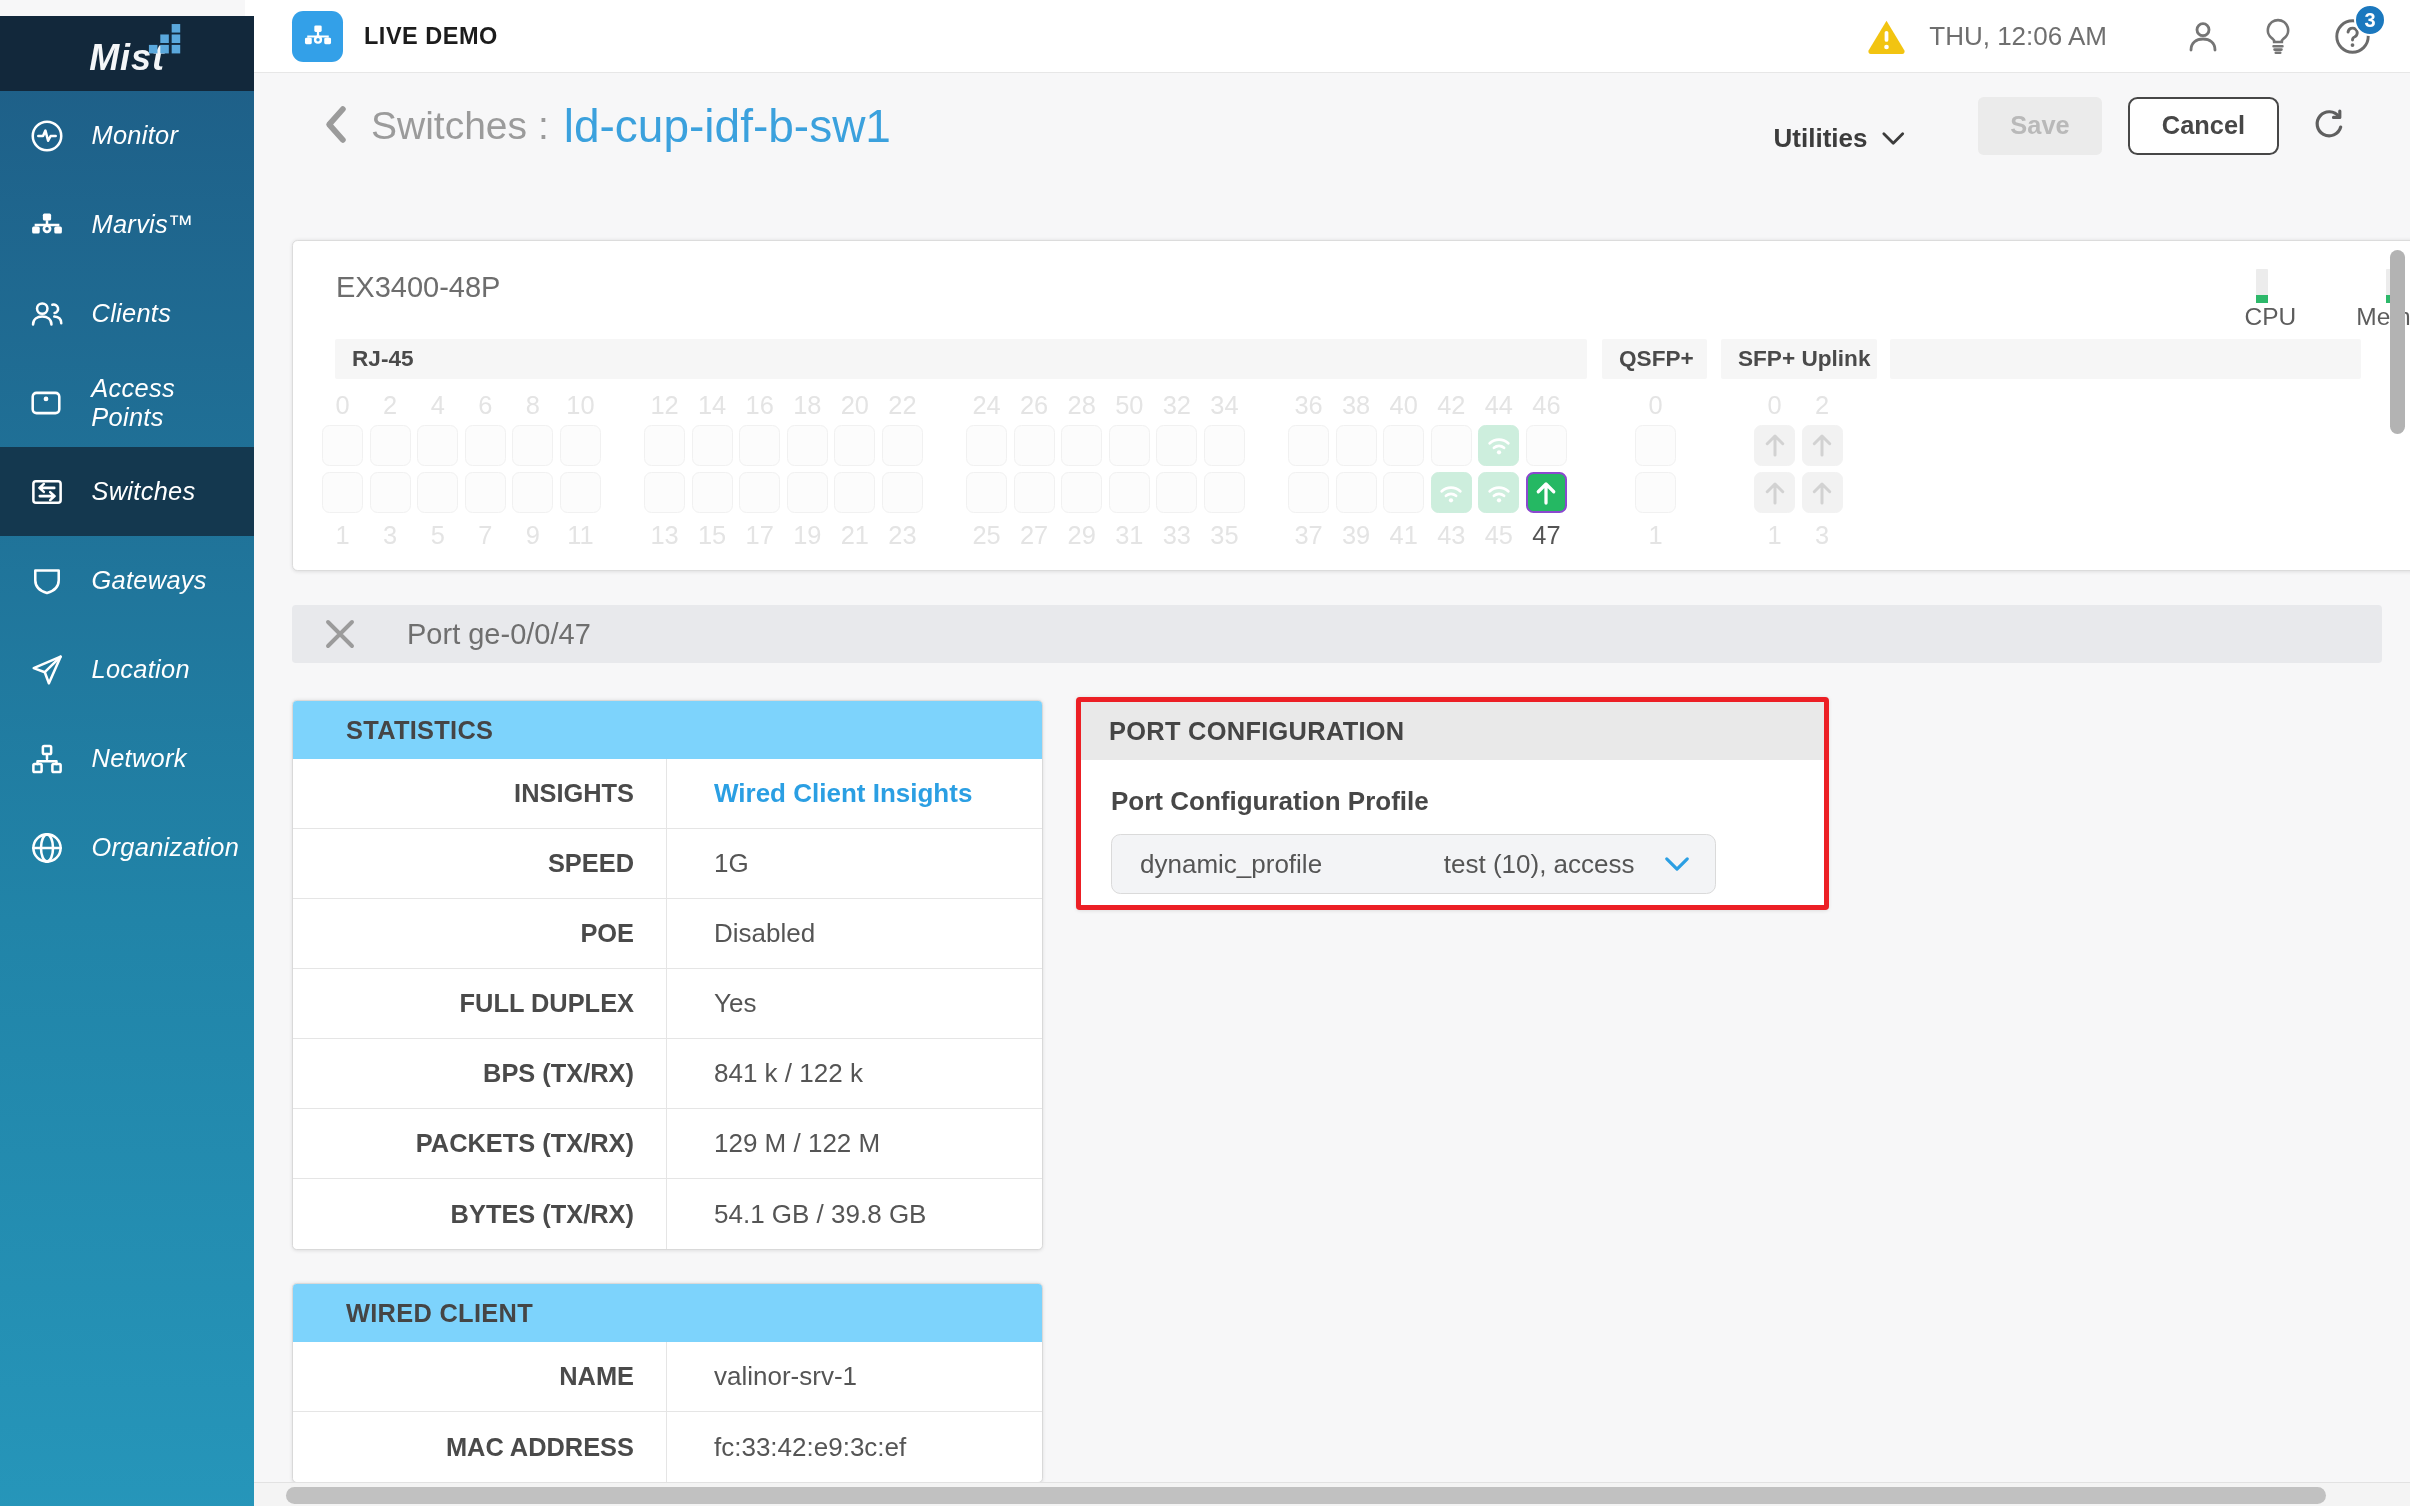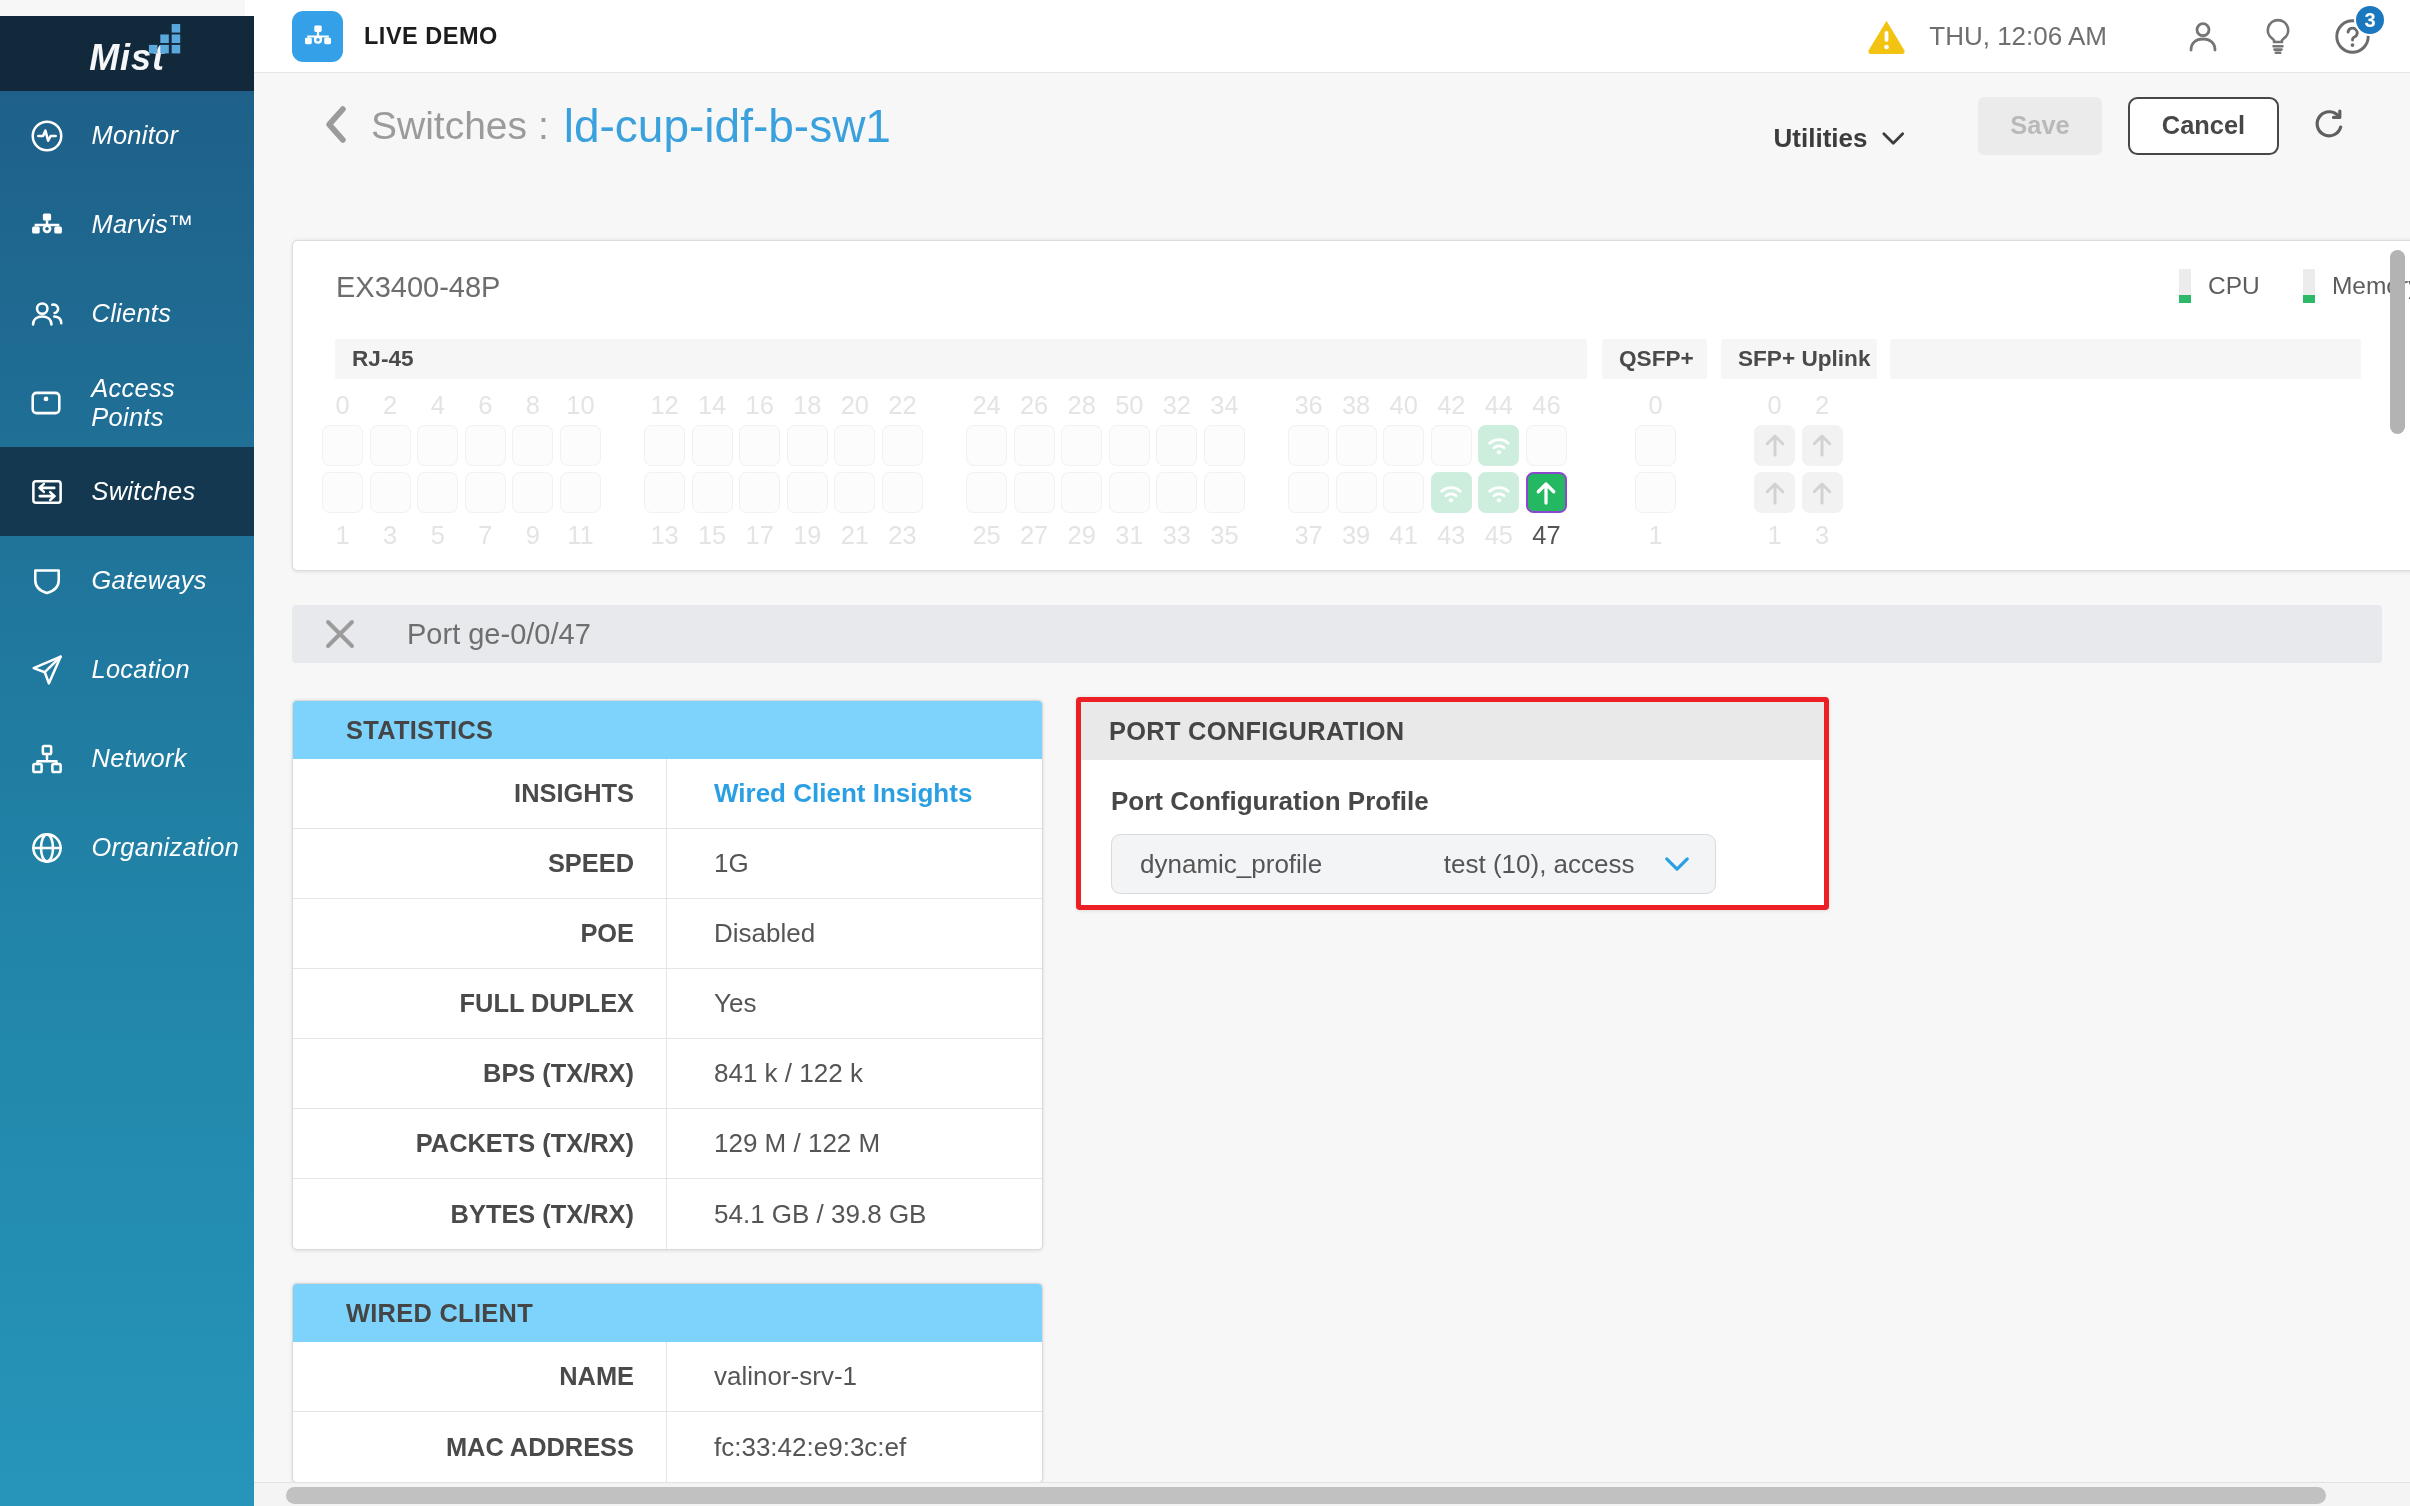--- a/index.html
+++ b/index.html
@@ -49,21 +49,21 @@
   .btn-cancel { width:151px; height:58px; background:#fff; color:#474747; border:2.8px solid #474747;
     border-radius:9.4px; font-size:25.4px; font-weight:bold; cursor:pointer; font-family:inherit; }
   .refresh { margin-left:32px; cursor:pointer; }
 
   
   .switch-card { position:absolute; left:292px; top:240px; width:2410px; height:331px;
     background:#ffffff; border:0.9px solid #dcdcdc; border-radius:5.6px;
     box-shadow:0 0.9px 3.8px rgba(0,0,0,.10); }
   .model { position:absolute; left:43px; top:30px; font-size:29px; color:#6d6d6d; }
   .legend { position:absolute; right:30px; top:28px; display:flex; align-items:center; }
-  .legend-item { display:flex; align-items:center; margin-left:43px; }
+  .legend-item { display:flex; align-items:center; margin-left:43px;flex-direction:column; }
   .gauge { width:12.2px; height:34px; background:#ececec; position:relative; border-radius:0.9px; }
   .gauge-fill { position:absolute; bottom:0; left:0; width:100%; background:#2db86a; }
   .legend-label { font-size:24.5px; color:#5d5d5d; margin-left:17px; }
   .sec-bar { position:absolute; top:98px; height:40px; background:#f6f6f6; display:flex;
     align-items:center; border-radius:1.9px; }
   .sec-bar span { font-size:22.6px; font-weight:bold; color:#4a4a4a; margin-left:17px; }
   .grid-zone { position:absolute; top:149px; left:0; width:100%; height:169px; }
   .port-group { position:absolute; display:grid; grid-auto-flow:column; column-gap:6.6px; }
   .pcol { display:grid; grid-template-rows:30px 43px 43px 30px; row-gap:4.7px; width:41px;
     justify-items:center; }

